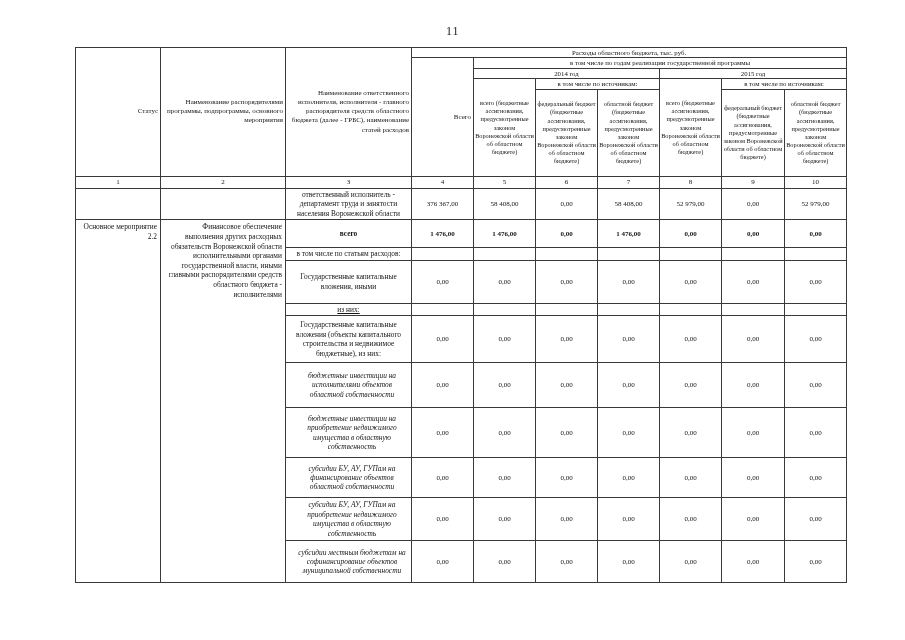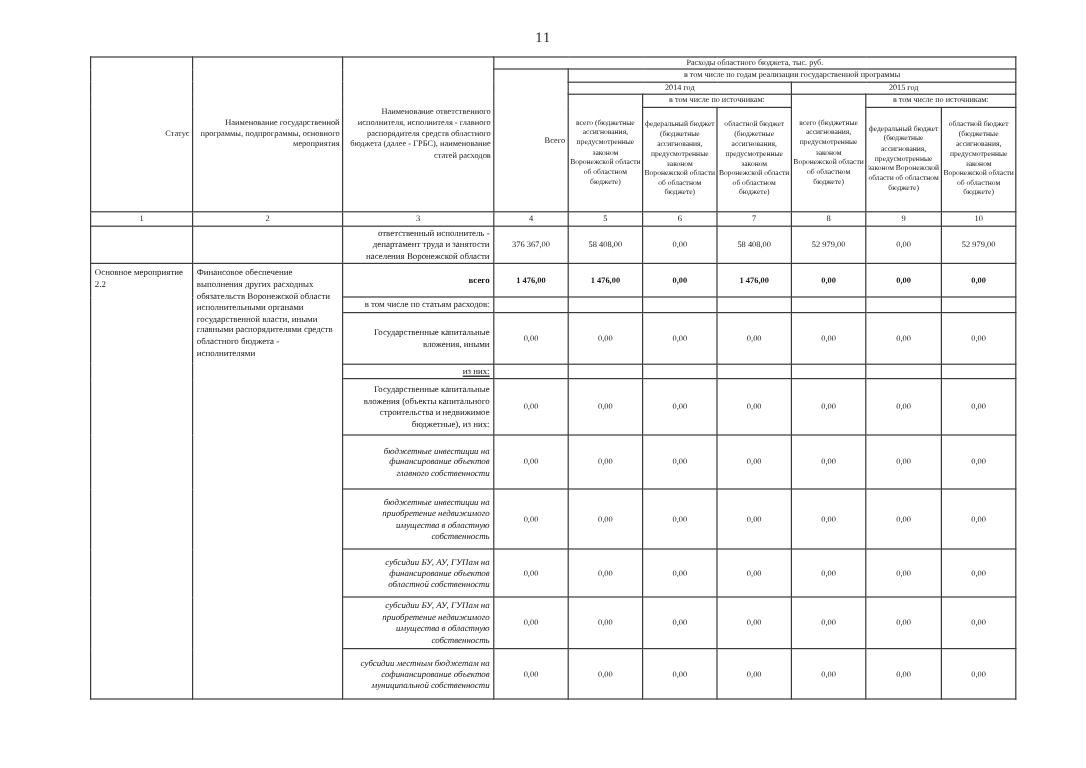--- a/index.html
+++ b/index.html
@@ -17,23 +17,23 @@
     border-collapse:collapse; table-layout:fixed; background:#fff;
   }
   td {
     border:1px solid #3a3a3a; padding:1px 2px; vertical-align:middle;
     overflow:hidden; word-wrap:break-word;
   }
   .hc  { font-size:7px;  text-align:right; line-height:1.3; }
   .hs  { font-size:6.3px; text-align:center; line-height:1.3; padding:1px; }
   .ht  { font-size:6.8px; text-align:center; line-height:1.1; white-space:nowrap; }
   .num { font-size:7px;  text-align:center; line-height:1; padding:0; }
-  .lbl { font-size:7.4px; text-align:right; line-height:1.28; padding:1px 3px; }
+  .lbl { font-size:7.4px; text-align:center; line-height:1.28; padding:1px 3px; }
   .val { font-size:7px;  text-align:center; }
-  .top { vertical-align:top; font-size:7.4px; text-align:left; line-height:1.3; padding:2px 3px; }
+  .top { vertical-align:top; font-size:7.4px; text-align:right; line-height:1.3; padding:2px 3px; }
   .b   { font-weight:bold; }
   .i   { font-style:italic; padding-left:10px; }
   .u   { text-decoration:underline; }
 </style>
 </head>
 <body>
 
 <div class="pageno">11</div>
 
 <table class="doc">
@@ -46,21 +46,21 @@
       <col style="width:62px">
     <col style="width:62px">
       <col style="width:62px">
       <col style="width:63px">
     <col style="width:62px">
   </colgroup>
 
   <tbody>
       <tr style="height:9px">
     <td class="hc" rowspan="5">Статус</td>
-    <td class="hc" rowspan="5">Наименование государственной программы, подпрограммы, основного мероприятия</td>
+    <td class="hc" rowspan="5">Наименование распорядителями программы, подпрограммы, основного мероприятия</td>
     <td class="hc" rowspan="5">Наименование ответственного исполнителя, исполнителя - главного распорядителя средств областного бюджета (далее - ГРБС), наименование статей расходов</td>
     <td class="ht" colspan="7">Расходы областного бюджета, тыс. руб.</td>
   </tr>
   <tr style="height:9px">
     <td class="hc" rowspan="4">Всего</td>
     <td class="ht" colspan="6">в том числе по годам реализации государственной программы</td>
   </tr>
   <tr style="height:9px">
     <td class="ht" colspan="3">2014 год</td>
     <td class="ht" colspan="3">2015 год</td>
@@ -155,21 +155,21 @@
     <td class="val">0,00</td>
     <td class="val">0,00</td>
     <td class="val">0,00</td>
     <td class="val">0,00</td>
     <td class="val">0,00</td>
     <td class="val">0,00</td>
     <td class="val">0,00</td>
   </tr>
 
   <tr style="height:45px">
-    <td class="lbl i">бюджетные инвестиции на финансирование объектов главного собственности</td>
+    <td class="lbl i">бюджетные инвестиции на исполнителями объектов областной собственности</td>
     <td class="val">0,00</td>
     <td class="val">0,00</td>
     <td class="val">0,00</td>
     <td class="val">0,00</td>
     <td class="val">0,00</td>
     <td class="val">0,00</td>
     <td class="val">0,00</td>
   </tr>
 
   <tr style="height:50px">

